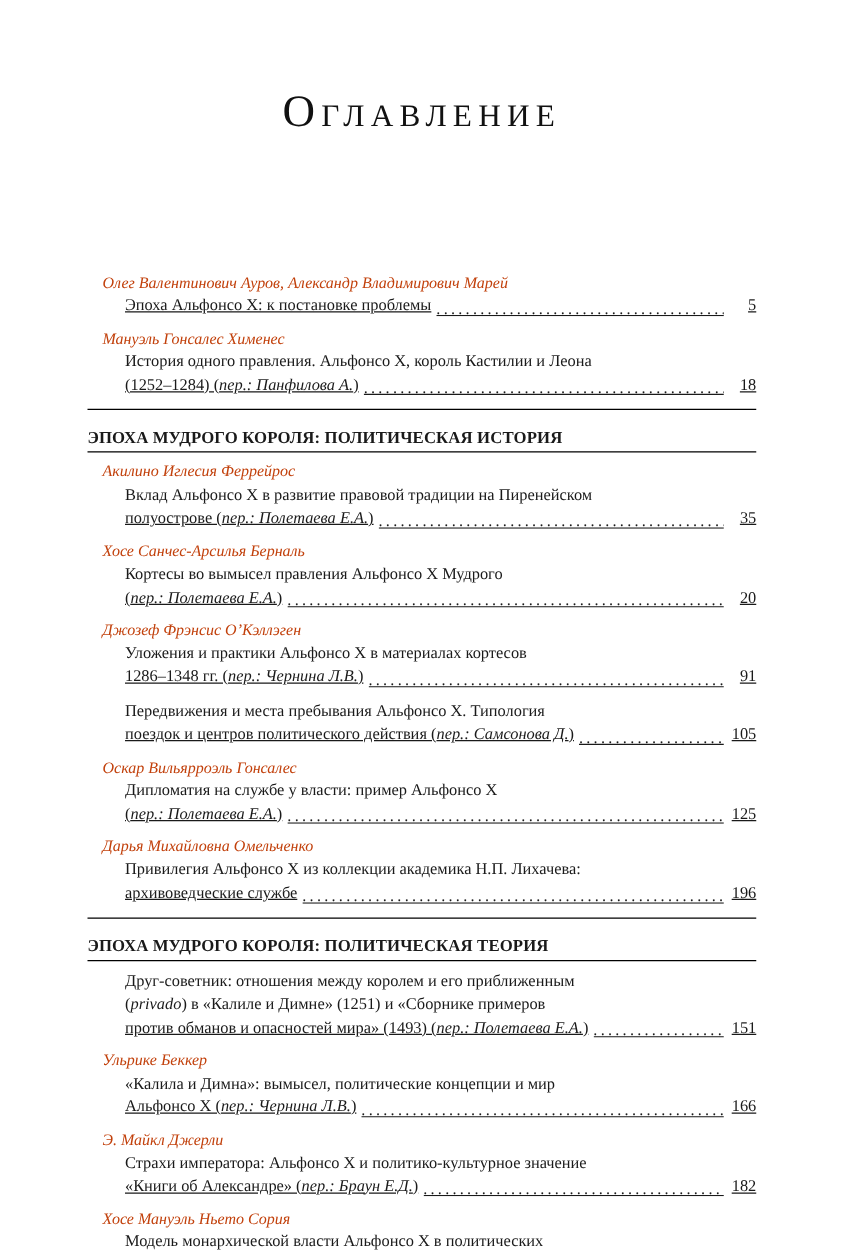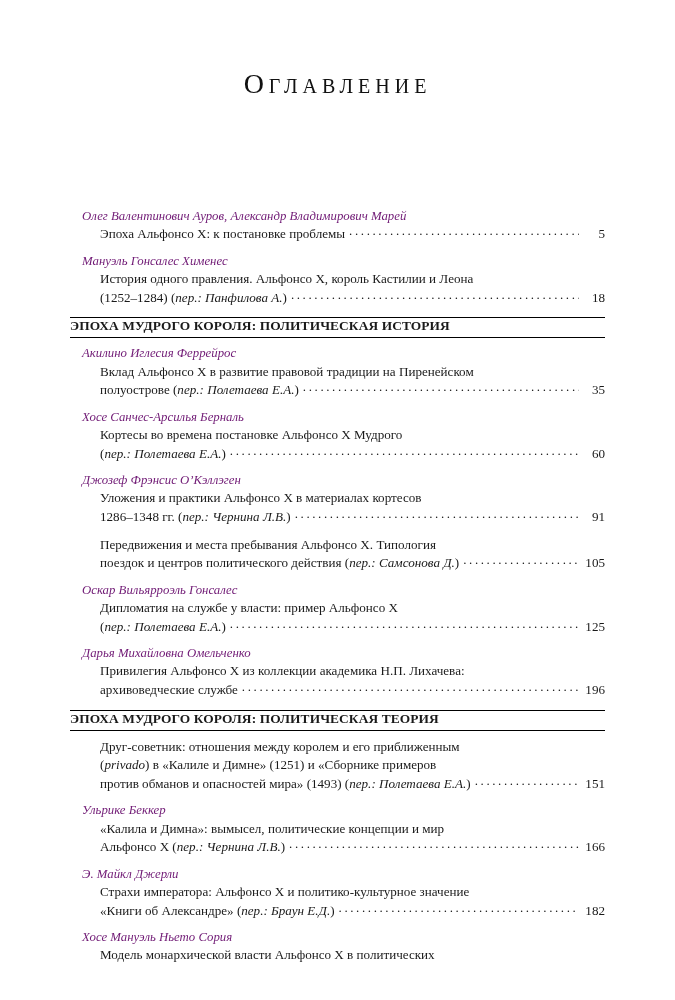--- a/index.html
+++ b/index.html
@@ -18,73 +18,74 @@
     position: relative;
     width: 675px;
     height: 1000px;
     box-sizing: border-box;
     padding: 0 70px;
     overflow: hidden;
   }
   .toc-title {
     text-align: center;
     font-family: "Liberation Serif", serif;
-    font-size: 28px;
+    font-size: 36px;
     letter-spacing: 5px;
     font-variant: small-caps;
     text-transform: capitalize;
     margin-top: 68px;
     font-weight: normal;
     color: #111;
   }
   .toc-body {
     margin-top: 108px;
     font-size: 13.2px;
   }
 
   
   .section-head {
     font-size: 13.4px;
     font-weight: bold;
     letter-spacing: 0.1px;
     border-top: 1.2px solid #000;
     border-bottom: 1.2px solid #000;
-    padding: 0 0 3px 0;
+    padding: 14px 0 3px 0;
     margin: 10px 0 7px 0;
     text-transform: uppercase;
   }
 
   
   .entry {
     margin-bottom: 9px;
   }
   .author {
     font-style: italic;
     font-size: 12.8px;
     margin-left: 12px;
     line-height: 1.35;
-    color: #701a75;
+    color: #c2410c;
   }
   .lines {
     margin-left: 30px;
   }
   .line {
     position: relative;
     font-size: 13.1px;
     line-height: 1.42;
     white-space: nowrap;
   }
   .line .txt i {
     font-style: italic;
   }
   
   .line.last {
     display: flex;
-    align-items: flex-start;
+    align-items: flex-end;
     width: 100%;
+    text-decoration: underline;
   }
   .line.last .txt {
     flex: 0 0 auto;
     padding-right: 4px;
   }
   .leader {
     flex: 1 1 auto;
     overflow: hidden;
     white-space: nowrap;
     letter-spacing: 2.6px;
@@ -138,25 +139,25 @@
           <div class="line last">
             <span class="txt">полуострове (<i>пер.: Полетаева Е.А.</i>)</span>
             <span class="leader">........................................................................................................................................................................................................</span>
             <span class="pageno">35</span>
           </div>
         </div>
       </div>
       <div class="entry">
         <div class="author">Хосе Санчес-Арсилья Берналь</div>
         <div class="lines">
-          <div class="line"><span class="txt">Кортесы во времена постановке Альфонсо X Мудрого</span></div>
+          <div class="line"><span class="txt">Кортесы во вымысел правления Альфонсо X Мудрого</span></div>
           <div class="line last">
             <span class="txt">(<i>пер.: Полетаева Е.А.</i>)</span>
             <span class="leader">........................................................................................................................................................................................................</span>
-            <span class="pageno">60</span>
+            <span class="pageno">20</span>
           </div>
         </div>
       </div>
       <div class="entry">
         <div class="author">Джозеф Фрэнсис О’Кэллэген</div>
         <div class="lines">
           <div class="line"><span class="txt">Уложения и практики Альфонсо X в материалах кортесов</span></div>
           <div class="line last">
             <span class="txt">1286–1348 гг. (<i>пер.: Чернина Л.В.</i>)</span>
             <span class="leader">........................................................................................................................................................................................................</span>

